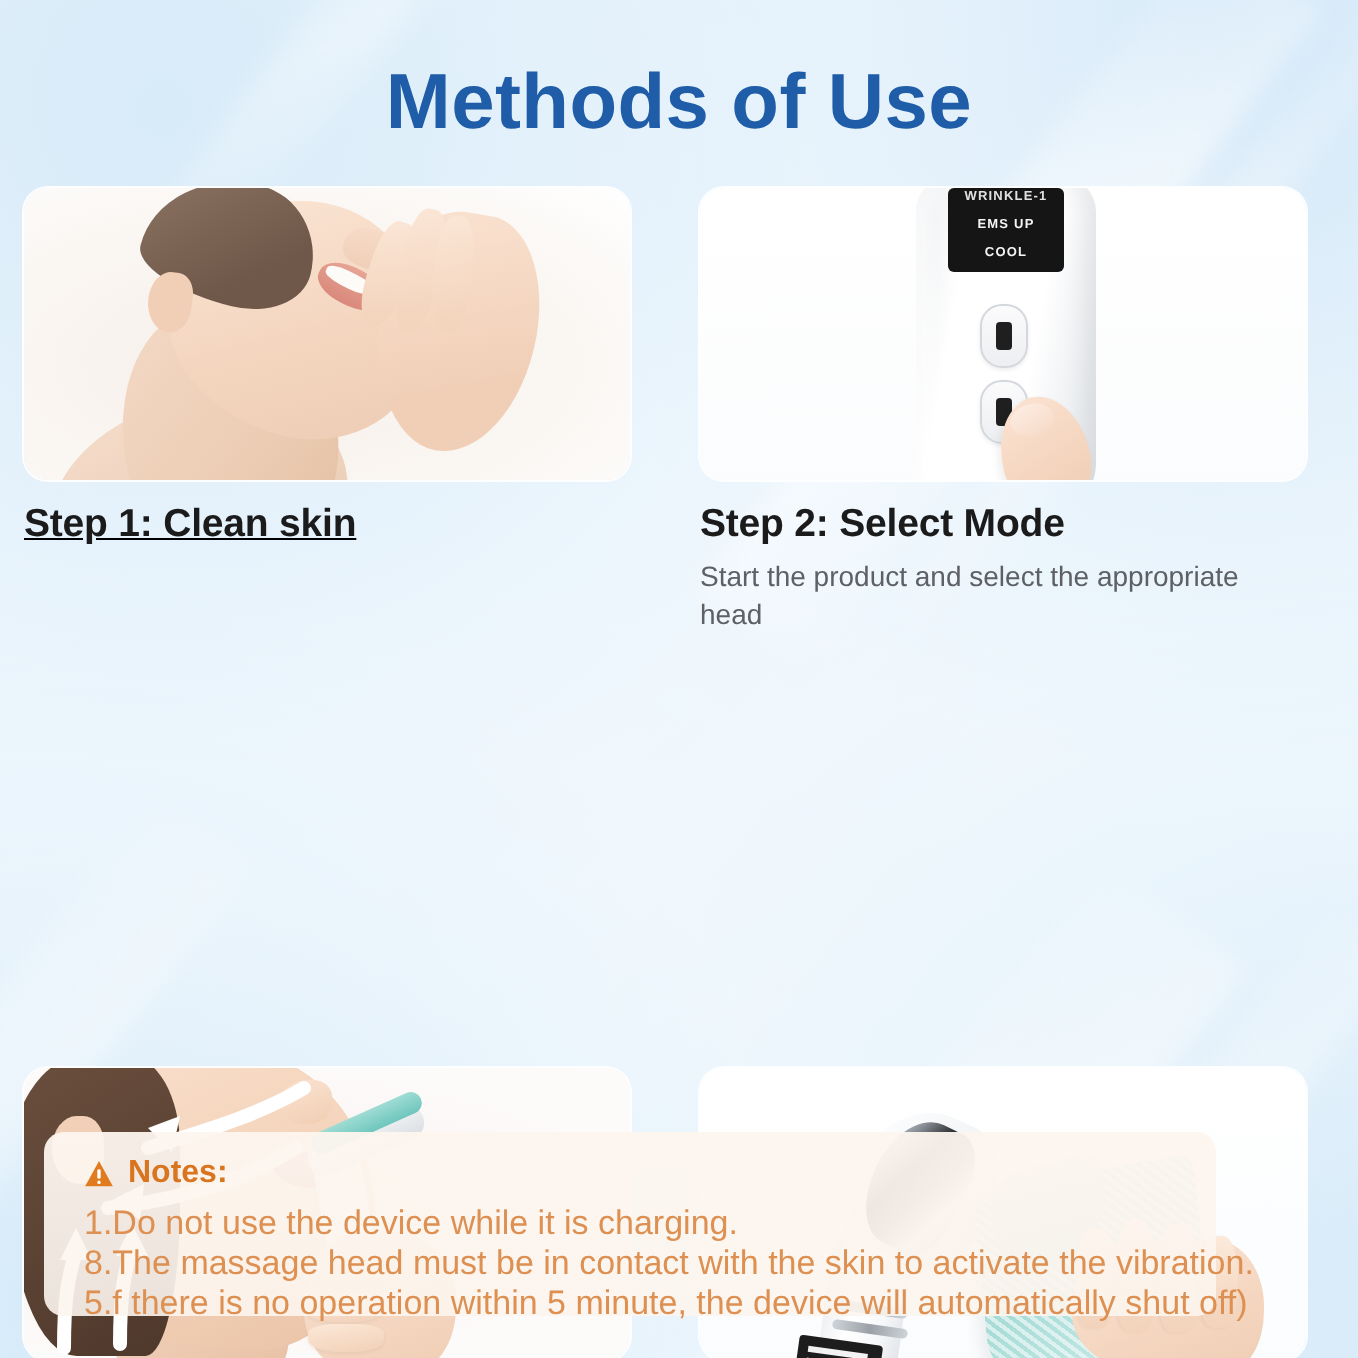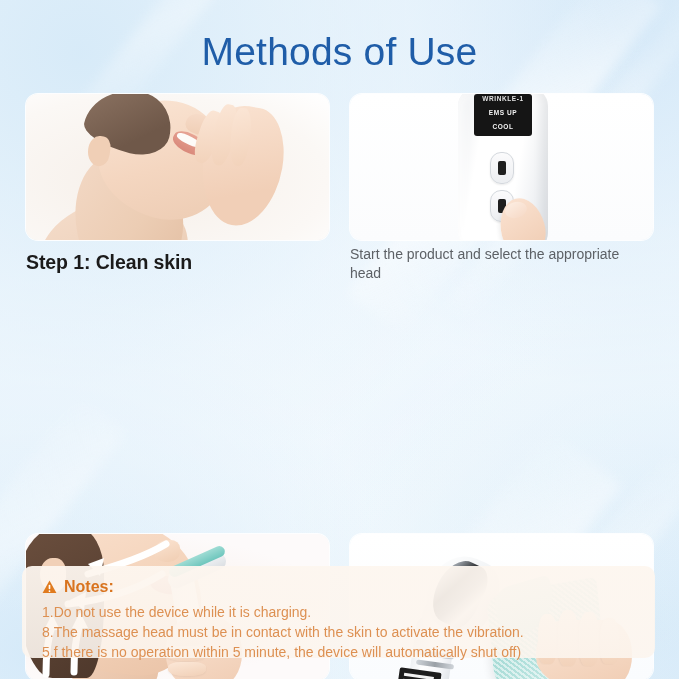--- a/index.html
+++ b/index.html
@@ -40,37 +40,37 @@
   .streak.s5 { left: -30px; top: 380px; width: 60px; height: 330px; opacity: .45; }
   .streak.s6 { left: 150px; top: -110px; width: 40px; height: 260px; opacity: .4; }
 
   .title {
     position: absolute;
     top: 30px;
     left: 0;
     width: 679px;
     text-align: center;
     font-size: 39px;
-    font-weight: normal;
+    font-weight: bold;
     letter-spacing: 0.2px;
     color: #1f5da8;
   }
 
   .grid {
     position: absolute;
     top: 94px;
     left: 0;
     width: 679px;
   }
   .row { position: relative; }
   .cell {
     position: absolute;
     width: 303px;
   }
-  .cell.left { left: 26px; }
+  .cell.left { left: 12px; text-decoration: underline; }
   .cell.right { left: 350px; }
 
   .photo {
     position: relative;
     width: 303px;
     height: 146px;
     border-radius: 12px;
     overflow: hidden;
     background: #fdfdfd;
     box-shadow: 0 0 0 1px rgba(255,255,255,0.9);
@@ -352,36 +352,36 @@
   .p4 .h1 { left: 188px; top: 80px; width: 19px; height: 50px; }
   .p4 .h2 { left: 208px; top: 76px; width: 20px; height: 56px; }
   .p4 .h3 { left: 229px; top: 78px; width: 20px; height: 54px; }
   .p4 .h4 { left: 250px; top: 84px; width: 19px; height: 46px; }
 
   
   .notes {
     position: absolute;
     left: 22px;
     top: 566px;
-    width: 633px;
+    width: 586px;
     height: 92px;
     background: linear-gradient(180deg, rgba(253,246,239,0.95) 0%, rgba(252,245,238,0.9) 100%);
     border-radius: 10px;
     text-decoration: underline;
   }
   .notes-head {
     position: absolute;
     left: 20px; top: 12px;
     display: flex; align-items: center; gap: 7px;
     font-size: 16px; font-weight: bold; color: #d9741f;
   }
   .warn-icon { width: 15px; height: 14px; display: block; }
   .notes-list {
     position: absolute; left: 20px; top: 36px;
-    font-size: 14px; line-height: 20px; color: #dd9052;
+    font-size: 17px; line-height: 20px; color: #dd9052;
   }
   .notes-list div { white-space: nowrap; }
 </style>
 </head>
 <body>
 
 <div class="page">
 
   <div class="streak s1"></div>
   <div class="streak s2"></div>
@@ -425,20 +425,21 @@
           </div>
           <div class="btn b1">
               <span class="glyph"></span>
             </div>
           <div class="btn b2">
               <span class="glyph"></span>
             </div>
           <div class="thumb"></div>
           <div class="nail"></div>
         </div>
+        <div class="step-title">Step 2: Select Mode</div>
         <div class="step-desc">Start the product and select the appropriate head</div>
       </div>
     </div>
 
     <div class="row" style="height:218px; margin-top:222px;">
 
       <div class="cell left">
         <div class="photo p3">
           <div class="bg-soft"></div>
           <div class="neck"></div>

